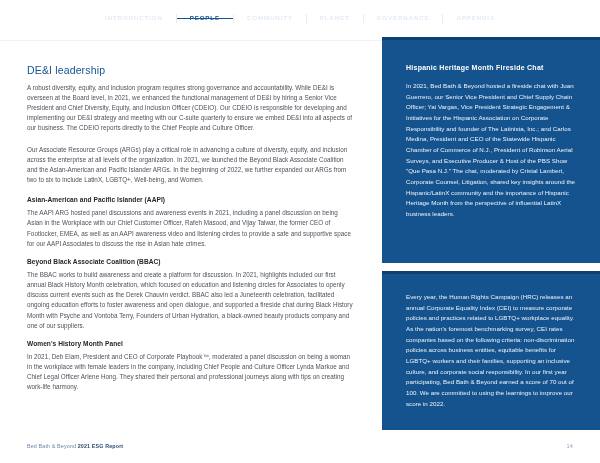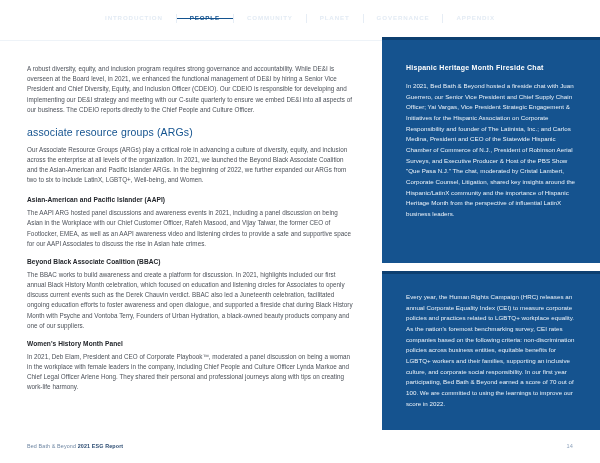--- a/index.html
+++ b/index.html
@@ -232,25 +232,25 @@
         <span class="nav-item">APPENDIX</span>
       </div>
 
     </div>
   </nav>
   <div class="header-rule"></div>
 
   <main class="left-col">
 
     <section class="block">
+      <h2 class="section-title">DE&amp;I leadership</h2>
       <p class="body-text">A robust diversity, equity, and inclusion program requires strong governance and accountability. While DE&amp;I is overseen at the Board level, in 2021, we enhanced the functional management of DE&amp;I by hiring a Senior Vice President and Chief Diversity, Equity, and Inclusion Officer (CDEIO). Our CDEIO is responsible for developing and implementing our DE&amp;I strategy and meeting with our C-suite quarterly to ensure we embed DE&amp;I into all aspects of our business. The CDEIO reports directly to the Chief People and Culture Officer.</p>
     </section>
 
     <section class="block">
-      <h2 class="section-title">associate resource groups (ARGs)</h2>
       <p class="body-text">Our Associate Resource Groups (ARGs) play a critical role in advancing a culture of diversity, equity, and inclusion across the enterprise at all levels of the organization. In 2021, we launched the Beyond Black Associate Coalition and the Asian-American and Pacific Islander ARGs. In the beginning of 2022, we further expanded our ARGs from two to six to include LatinX, LGBTQ+, Well-being, and Women.</p>
     </section>
 
     <section class="block-tight">
       <h3 class="sub-title">Asian-American and Pacific Islander (AAPI)</h3>
       <p class="body-text">The AAPI ARG hosted panel discussions and awareness events in 2021, including a panel discussion on being Asian in the Workplace with our Chief Customer Officer, Rafeh Masood, and Vijay Talwar, the former CEO of Footlocker, EMEA, as well as an AAPI awareness video and listening circles to provide a safe and supportive space for our AAPI Associates to discuss the rise in Asian hate crimes.</p>
     </section>
 
     <section class="block-tight">
       <h3 class="sub-title">Beyond Black Associate Coalition (BBAC)</h3>

